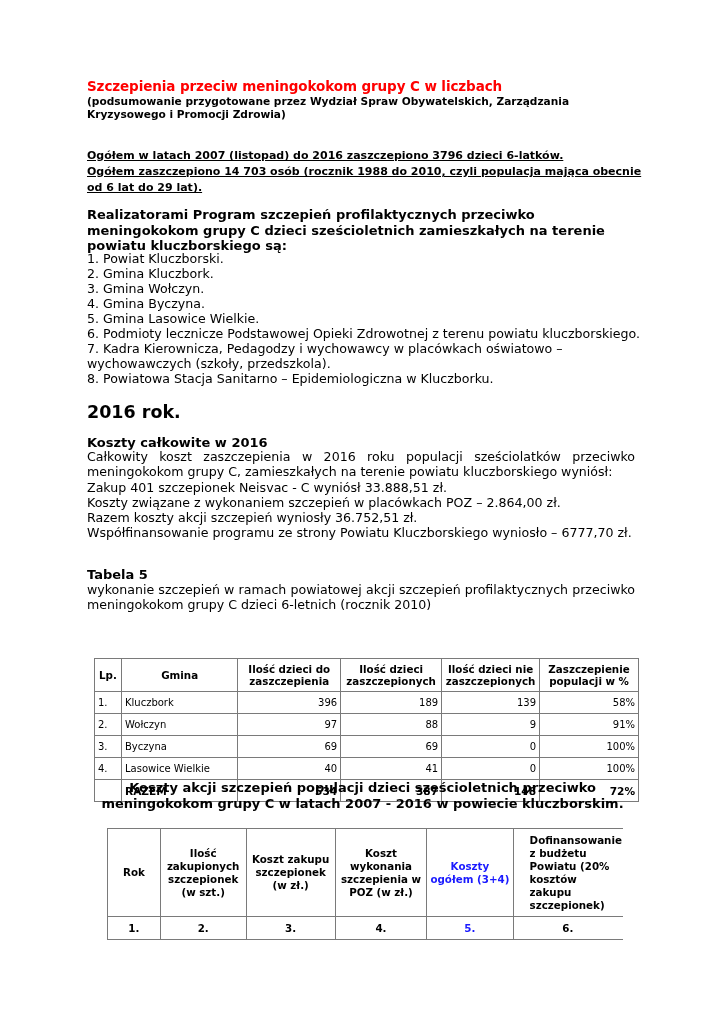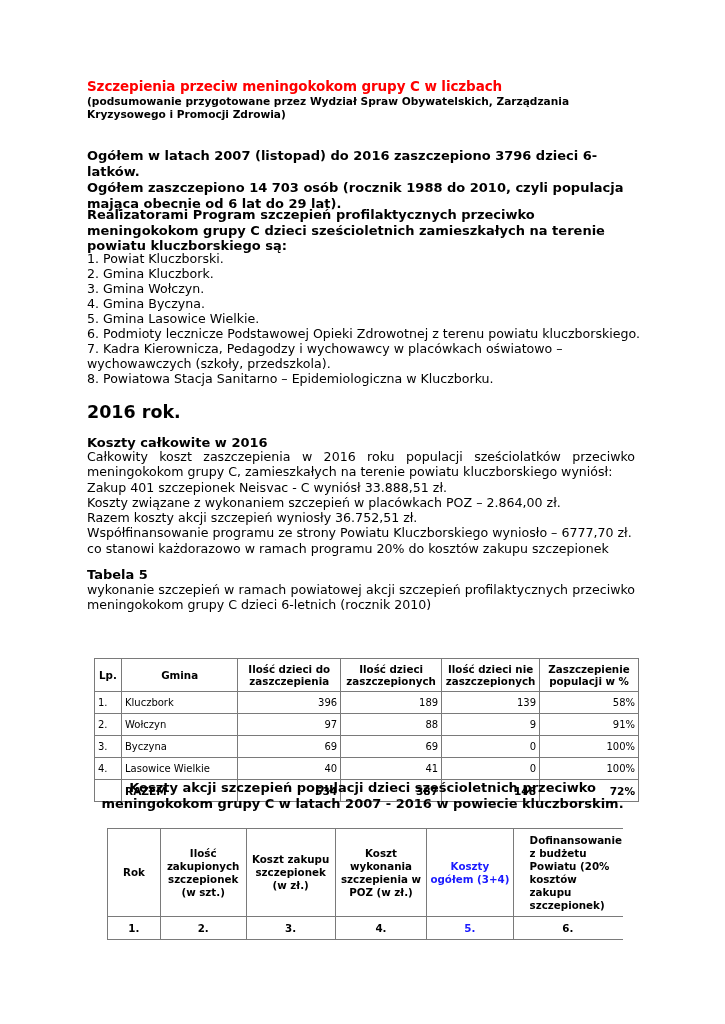--- a/index.html
+++ b/index.html
@@ -2,21 +2,21 @@
 <html><head>
 <meta charset="utf-8">
 <style>
   html, body { margin: 0; padding: 0; background: #ffffff; }
   body { width: 725px; height: 1024px; position: relative; overflow: hidden;
          font-family: "DejaVu Sans", "Liberation Sans", sans-serif; color: #000; }
   .page { position: absolute; left: 0; top: 0; width: 725px; height: 1024px; }
   .abs { position: absolute; }
   .title { left: 87px; top: 78px; font-size: 13.5px; font-weight: bold; color: #ff0000; letter-spacing: -0.1px; white-space: nowrap; }
   .subtitle { left: 87px; top: 95px; width: 540px; font-size: 10.6px; font-weight: bold; line-height: 12.5px; }
-  .summary { left: 87px; top: 148px; width: 560px; font-size: 13px; font-weight: bold; line-height: 16px; }
+  .summary { left: 87px; top: 148px; width: 560px; font-size: 11px; font-weight: bold; line-height: 16px; text-decoration: underline; }
   .realiz { left: 87px; top: 207px; width: 560px; font-size: 13px; font-weight: bold; line-height: 15.5px; }
   .list { left: 87px; top: 251px; width: 560px; font-size: 12.6px; line-height: 15px; }
   .list div { white-space: nowrap; }
   .year { left: 87px; top: 402px; font-size: 17.5px; font-weight: bold; }
   .costs-h { left: 87px; top: 435px; font-size: 13px; font-weight: bold; }
   .costs { left: 87px; top: 449px; width: 548px; font-size: 12.6px; line-height: 15.3px; }
   .justify { text-align: justify; text-align-last: justify; }
   .tab5-h { left: 87px; top: 567px; font-size: 13px; font-weight: bold; }
   .tab5-d { left: 87px; top: 582px; width: 548px; font-size: 12.6px; line-height: 15.3px; }
   table { border-collapse: collapse; }
@@ -63,21 +63,20 @@
   <div class="abs year">2016 rok.</div>
   <div class="abs costs-h">Koszty całkowite w 2016</div>
 
   <div class="abs costs">
     <div class="justify">Całkowity koszt zaszczepienia w 2016 roku populacji sześciolatków przeciwko</div>
     <div>meningokokom grupy C, zamieszkałych na terenie powiatu kluczborskiego wyniósł:</div>
     <div>Zakup 401 szczepionek Neisvac - C  wyniósł 33.888,51 zł.</div>
     <div>Koszty związane z wykonaniem szczepień w placówkach POZ – 2.864,00 zł.</div>
     <div>Razem koszty akcji szczepień wyniosły 36.752,51 zł.</div>
     <div>Współfinansowanie programu ze strony Powiatu Kluczborskiego wyniosło – 6777,70 zł.</div>
-    <div>co  stanowi  każdorazowo w ramach programu 20% do kosztów zakupu szczepionek</div>
   </div>
 
   <div class="abs tab5-h">Tabela 5</div>
   <div class="abs tab5-d">
     <div class="justify">wykonanie szczepień w ramach powiatowej akcji szczepień profilaktycznych przeciwko</div>
     <div>meningokokom grupy C dzieci 6-letnich (rocznik 2010)</div>
   </div>
 
   <table class="t1">
     <colgroup>

